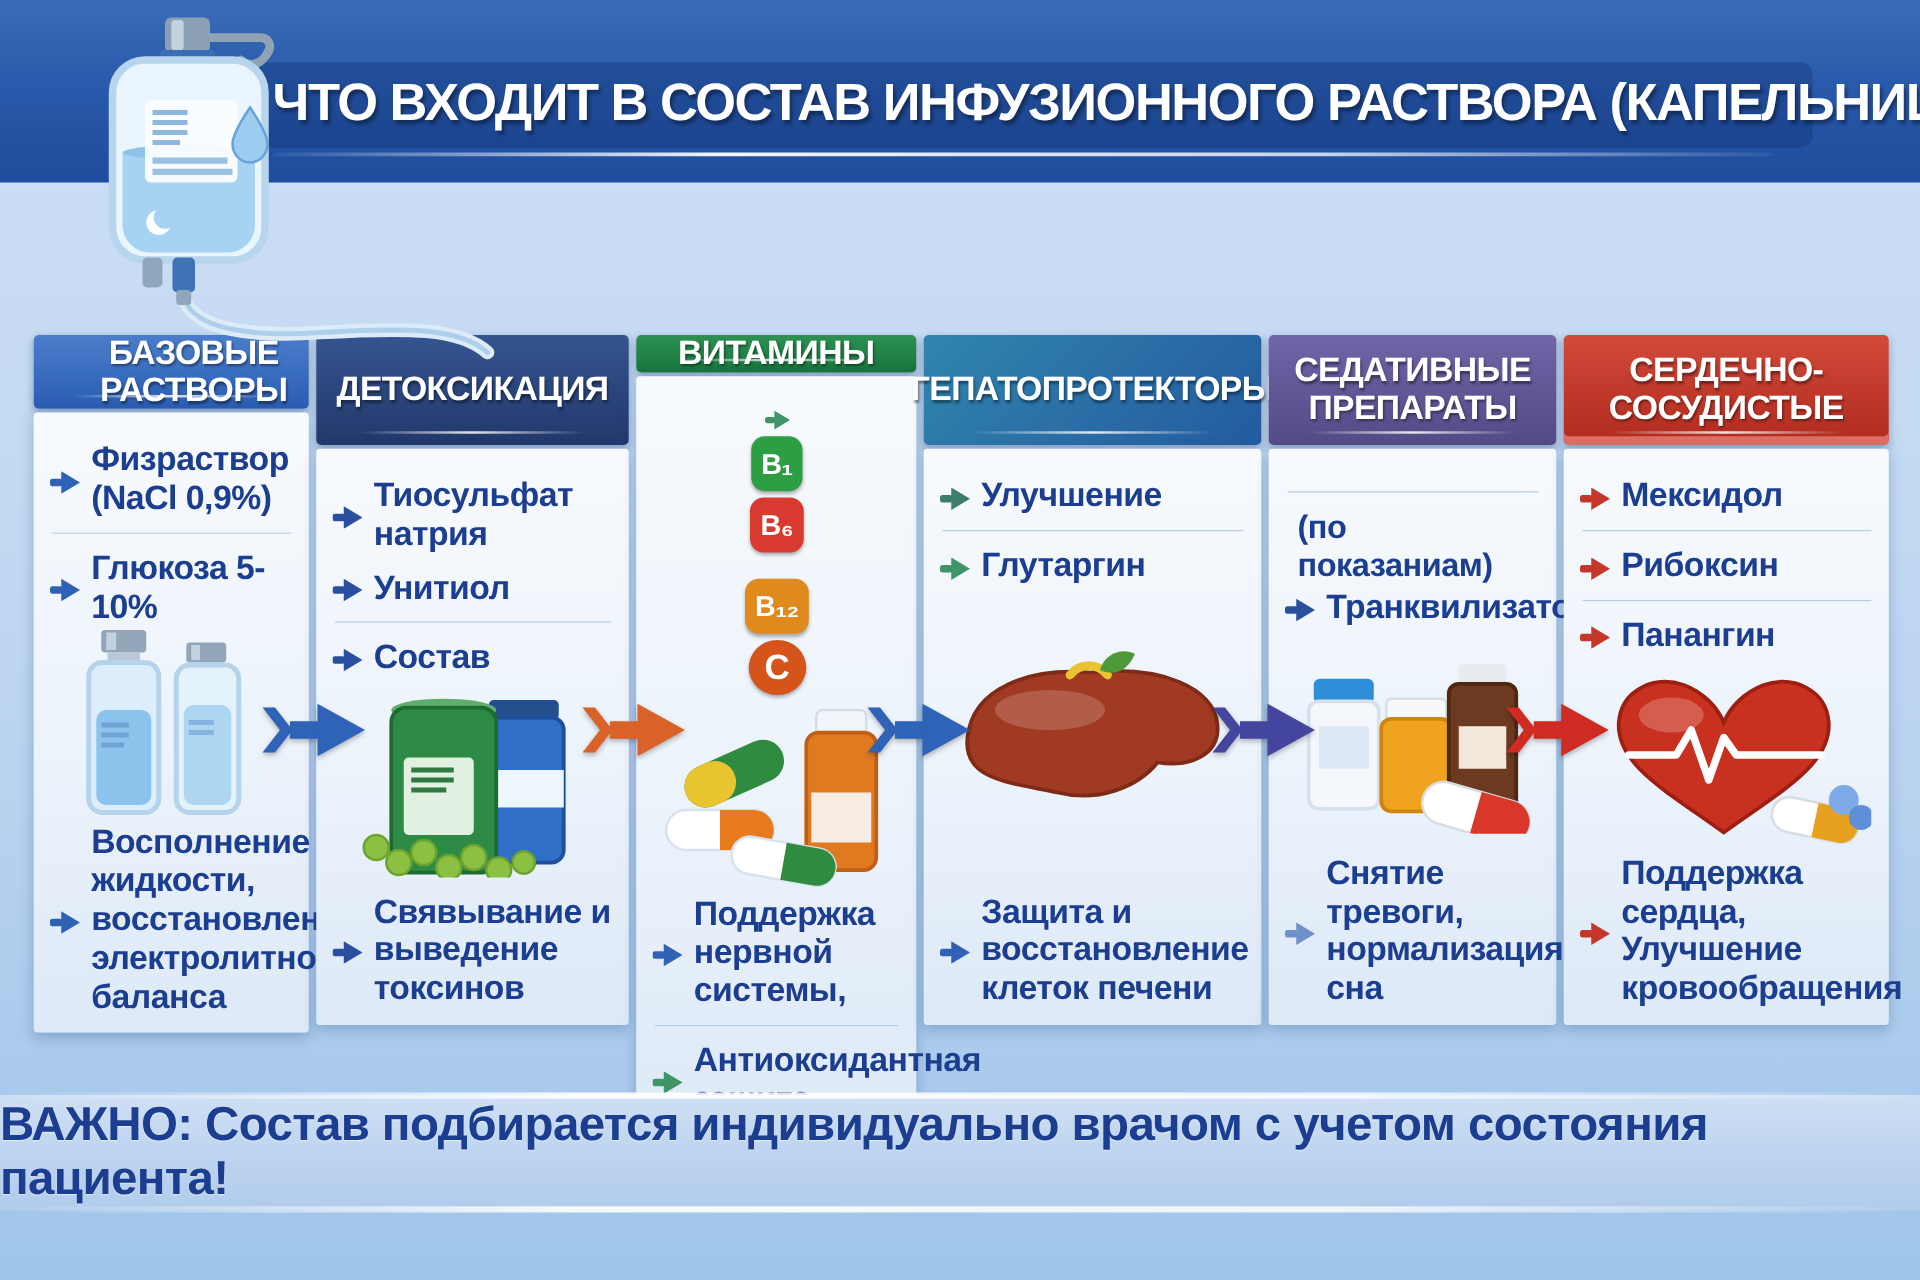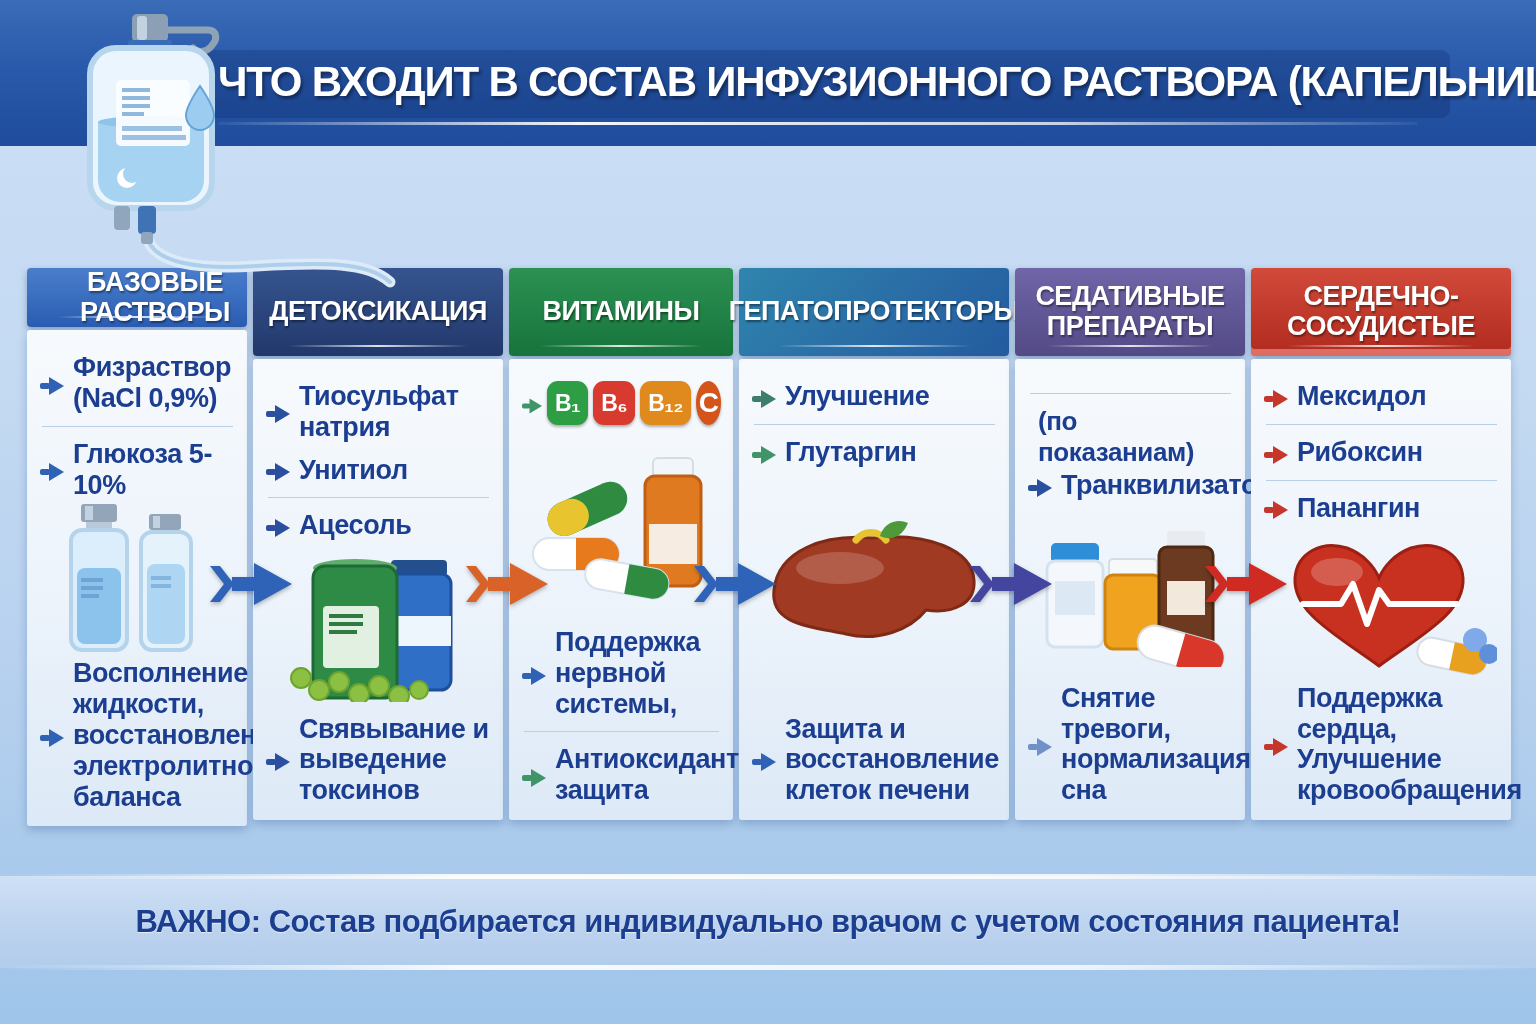--- a/index.html
+++ b/index.html
@@ -49,42 +49,42 @@
   .bullet { flex:none; margin-top:5px; }
   .b-blue  .bullet-shape { fill:#2f62b5; }
   .b-navy  .bullet-shape { fill:#2a4f9e; }
   .b-green .bullet-shape { fill:#3f9468; }
   .b-teal  .bullet-shape { fill:#3c7d6e; }
   .b-red   .bullet-shape { fill:#c6372b; }
   .b-lblue .bullet-shape { fill:#7090c8; }
   .divider { height:1px; background:#b9cfe6; margin:12px 2px; }
   .illus { flex:1; display:flex; align-items:center; justify-content:center; min-height:150px; }
   .paren-line { color:#1c3e91; font-size:26px; letter-spacing:-0.4px; margin:0 0 2px 10px; }
-  .badge-row { display:flex; align-items:center; gap:5px; }
+  .badge-row { display:flex; align-items:center; gap:5px;flex-direction:column; }
   .badge { display:inline-flex; align-items:center; justify-content:center; color:#fff;
     font-size:23px; height:44px; padding:0 8px; border-radius:11px; letter-spacing:-0.5px;
     box-shadow:0 2px 3px rgba(0,0,0,0.3); }
   .bg-b1  { background:#2e9e44; }
   .bg-b6  { background:#d93a2f; }
-  .bg-b12 { background:#e08a1e; }
+  .bg-b12 { background:#e08a1e;margin-top:16px; }
   .bg-c   { background:#d4541a; border-radius:50%; width:46px; padding:0; font-size:28px; }
   
   .flow-arrow { position:absolute; top:562px; width:84px; height:44px; z-index:7;
     filter:drop-shadow(0 2px 2px rgba(0,0,0,0.28)); }
   .fa1{left:210px;} .fa2{left:466px;} .fa3{left:694px;} .fa4{left:970px;} .fa5{left:1205px;}
   .fa-blue   { fill:#2f63b8; } .fa-orange { fill:#d96229; }
   .fa-purple { fill:#44459e; } .fa-red    { fill:#cf2b22; }
   
   .footer-band { position:absolute; left:0; top:876px; width:1536px; height:92px;
     background:linear-gradient(180deg,#cfe0f5 0%,#bed4ef 50%,#b1ccec 100%);
     display:flex; align-items:center; justify-content:center; }
   .footer-band::before, .footer-band::after { content:""; position:absolute; left:0; width:100%; height:5px;
     background:linear-gradient(90deg,rgba(255,255,255,0),rgba(255,255,255,0.9) 30%,rgba(255,255,255,0.8) 70%,rgba(255,255,255,0)); }
   .footer-band::before { top:-2px; } .footer-band::after { bottom:-2px; }
-  .footer-text { color:#1c3e91; font-size:31px; letter-spacing:-0.5px;
+  .footer-text { color:#1c3e91; font-size:38px; letter-spacing:-0.5px;
     text-shadow:0 1px 1px rgba(255,255,255,0.6); }
 </style>
 </head>
 <body>
 
 <div class="stage">
 
   <div class="top-band">
     <div class="title-panel"></div>
     <div class="main-title">ЧТО ВХОДИТ В СОСТАВ ИНФУЗИОННОГО РАСТВОРА (КАПЕЛЬНИЦЫ)</div>
@@ -180,21 +180,21 @@
               <polygon class="bullet-shape" points="9,0 24,9 9,18"></polygon>
             </svg>
           <span>Унитиол</span>
         </div>
         <div class="divider"></div>
         <div class="item b-navy">
           <svg class="bullet" width="24" height="18" viewBox="0 0 24 18">
               <rect class="bullet-shape" x="0" y="6" width="10" height="6" rx="2"></rect>
               <polygon class="bullet-shape" points="9,0 24,9 9,18"></polygon>
             </svg>
-          <span>Ацесоль</span>
+          <span>Состав</span>
         </div>
         <div class="illus">
           <svg width="200" height="150" viewBox="0 0 200 150">
             <rect x="112" y="8" width="56" height="16" rx="4" fill="#244f8f"></rect>
             <rect x="108" y="22" width="64" height="116" rx="10" fill="#2f6fc6" stroke="#1d4f9a" stroke-width="3"></rect>
             <rect x="108" y="64" width="64" height="30" fill="#eef6fd"></rect>
             <ellipse cx="76" cy="16" rx="42" ry="9" fill="#5fae6e"></ellipse>
             <rect x="34" y="14" width="84" height="132" rx="12" fill="#2e8b46" stroke="#1e6a33" stroke-width="3"></rect>
             <rect x="44" y="54" width="56" height="62" rx="4" fill="#f2f8f0" opacity="0.92"></rect>
             <rect x="50" y="62" width="34" height="4" fill="#2e7a40"></rect>

